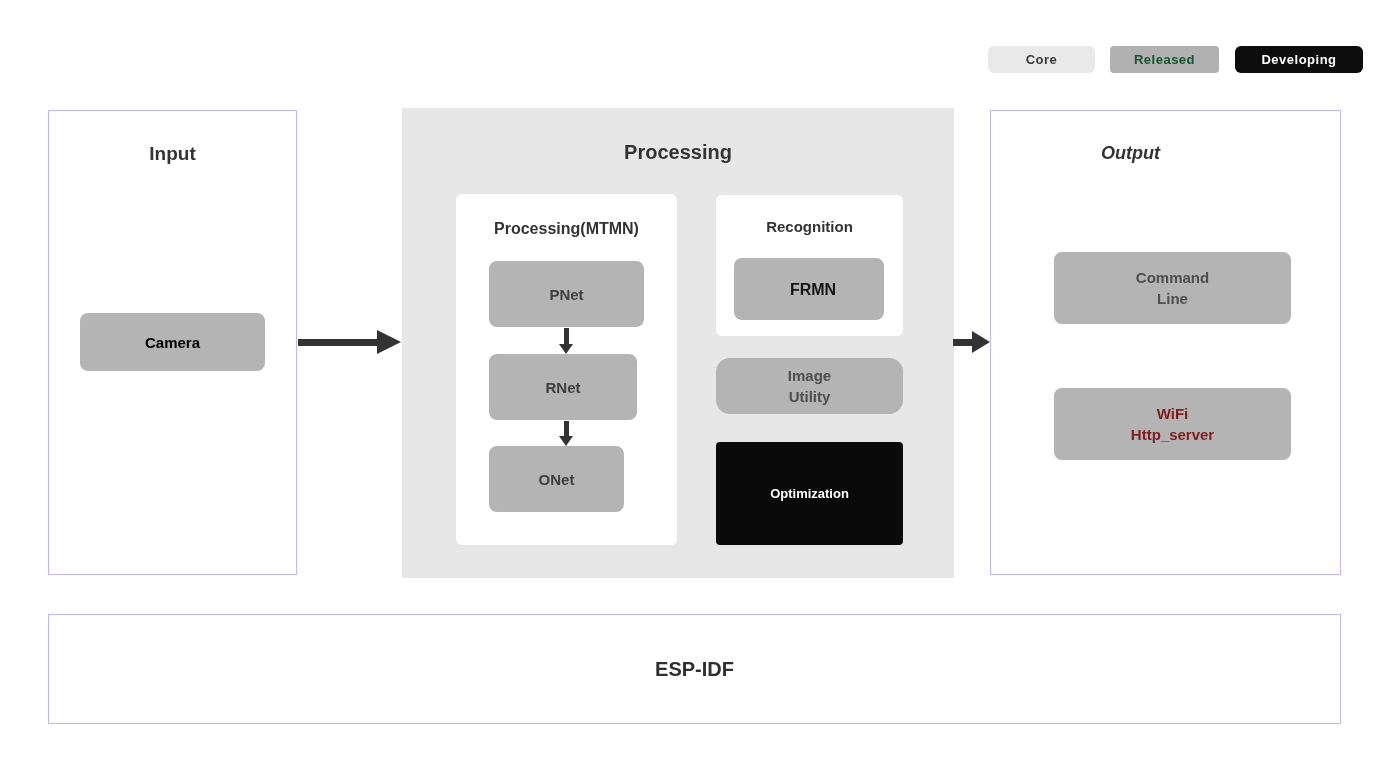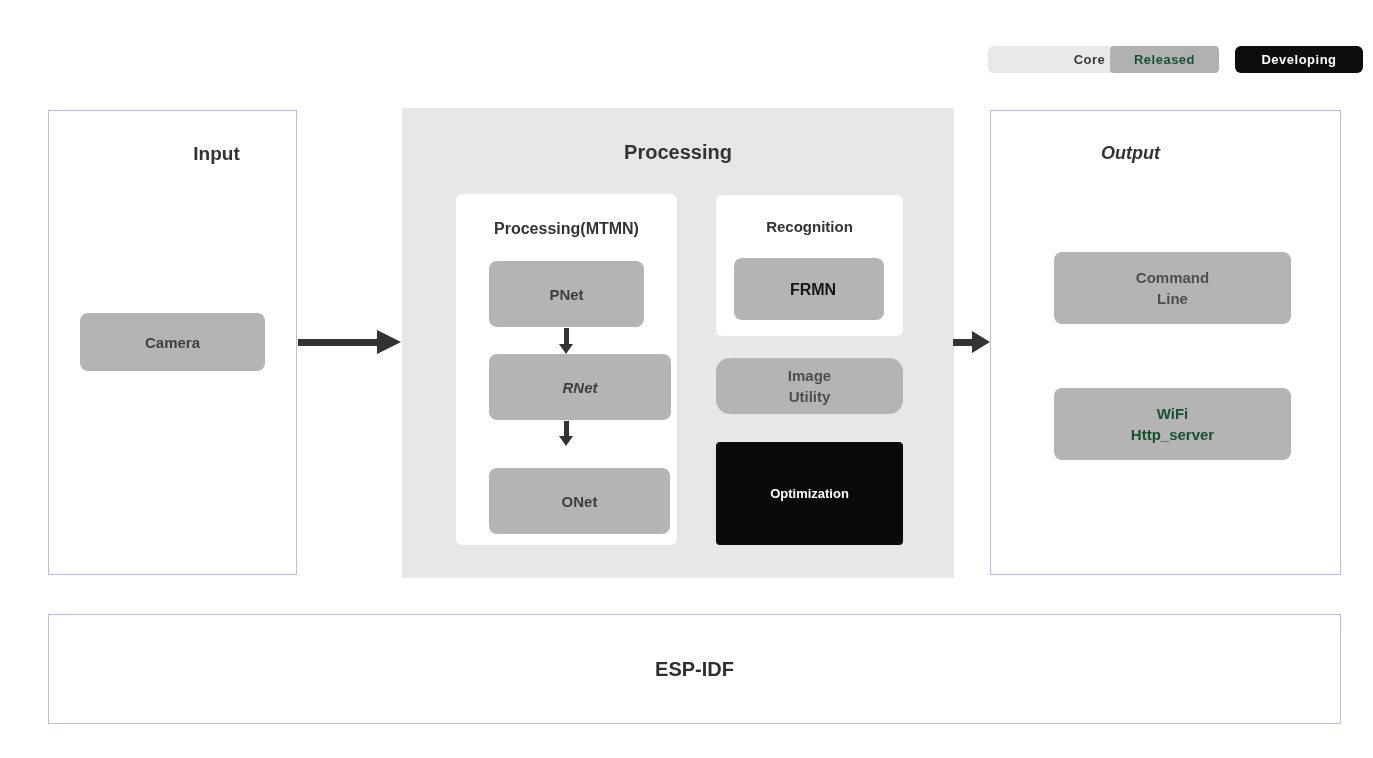--- a/index.html
+++ b/index.html
@@ -7,60 +7,60 @@
     width:1373px; height:758px; position:relative; background:#ffffff;
     font-family:"Liberation Sans", sans-serif; overflow:hidden;
   }
   .abs { position:absolute; }
 
   
   .legend-pill {
     height:27px; display:flex; align-items:center; justify-content:center;
     font-size:13px; font-weight:bold; letter-spacing:0.5px;
   }
-  .legend-core { left:988px; top:46px; width:107px; background:#e9e9e9; color:#3a3a3a; border-radius:6px;padding-left:48px; }
+  .legend-core { left:988px; top:46px; width:107px; background:#e9e9e9; color:#3a3a3a; border-radius:6px; }
   .legend-released { left:1110px; top:46px; width:109px; background:#b1b1b1; color:#14532d; border-radius:4px; }
   .legend-developing { left:1235px; top:46px; width:128px; background:#0d0d0d; color:#ffffff; border-radius:6px; }
 
   
   .panel { border:1px solid #c4b5fd; background:#ffffff; box-sizing:border-box; }
   .panel-input  { left:48px;  top:110px; width:249px;  height:465px; }
   .panel-output { left:990px; top:110px; width:351px;  height:465px; }
   .panel-foundation { left:48px; top:614px; width:1293px; height:110px;
     display:flex; align-items:center; justify-content:center; }
   .panel-processing { left:402px; top:108px; width:552px; height:470px; background:#e7e7e7; }
 
   .panel-title { font-weight:bold; color:#333333; text-align:center; }
-  .title-input  { left:48px;  top:143px; width:249px; font-size:19px;padding-left:44px; }
+  .title-input  { left:48px;  top:143px; width:249px; font-size:19px; }
   .title-processing { left:402px; top:141px; width:552px; font-size:20px; }
   .title-output { left:990px; top:143px; width:281px; font-size:18px;font-style:italic; }
   .title-foundation { font-size:20px; color:#2f2f2f; font-weight:bold; }
 
   
   .group-card { background:#ffffff; border-radius:6px; }
   .card-detection   { left:456px; top:194px; width:221px; height:351px; }
   .card-recognition { left:716px; top:195px; width:187px; height:141px; }
   .group-title { font-weight:bold; color:#333333; text-align:center; }
   .title-detection   { left:456px; top:220px; width:221px; font-size:16px; }
   .title-recognition { left:716px; top:218px; width:187px; font-size:15px; }
 
   
   .node {
     background:#b4b4b4; border-radius:8px; box-sizing:border-box;
     display:flex; flex-direction:column; align-items:center; justify-content:center;
-    font-weight:bold; color:#404040; font-size:15px; line-height:21px; text-align:center;
+    font-weight:bold; color:#000000; font-size:15px; line-height:21px; text-align:center;
   }
   .node-camera { left:80px;  top:313px; width:185px; height:58px; }
   .node-pnet   { left:489px; top:261px; width:155px; height:66px; color:#3f3f3f; }
-  .node-rnet   { left:489px; top:354px; width:182px; height:66px; color:#3f3f3f;font-style:italic; }
-  .node-onet   { left:489px; top:446px; width:181px; height:66px; color:#3f3f3f;margin-top:22px; }
+  .node-rnet   { left:489px; top:354px; width:148px; height:66px; color:#3f3f3f; }
+  .node-onet   { left:489px; top:446px; width:135px; height:66px; color:#3f3f3f; }
   .node-frmn   { left:734px; top:258px; width:150px; height:62px; color:#151515; font-size:16px;padding-left:8px; }
   .node-image-utility { left:716px; top:358px; width:187px; height:56px; border-radius:14px; color:#4e4e4e; }
   .node-command-line  { left:1054px; top:252px; width:237px; height:72px; color:#4e4e4e; }
-  .node-wifi          { left:1054px; top:388px; width:237px; height:72px; color:#14532d; }
+  .node-wifi          { left:1054px; top:388px; width:237px; height:72px; color:#7f1d1d; }
   .node-optimization  {
     left:716px; top:442px; width:187px; height:103px;
     background:#0a0a0a; color:#ffffff; font-size:13px; border-radius:4px;
   }
 
   
   .h-stem { background:#333333; height:7px; }
   .h-head { width:0; height:0; border-top:12px solid transparent; border-bottom:12px solid transparent; border-left:24px solid #333333; }
   .h-head-sm { width:0; height:0; border-top:11px solid transparent; border-bottom:11px solid transparent; border-left:18px solid #333333; }
   .v-stem { background:#333333; width:5px; }

